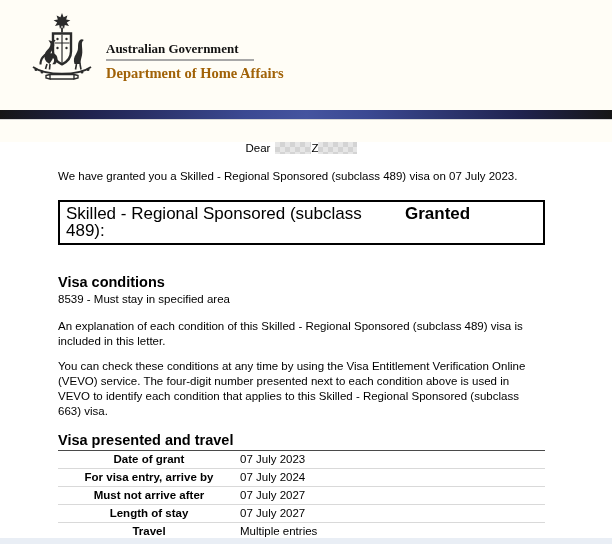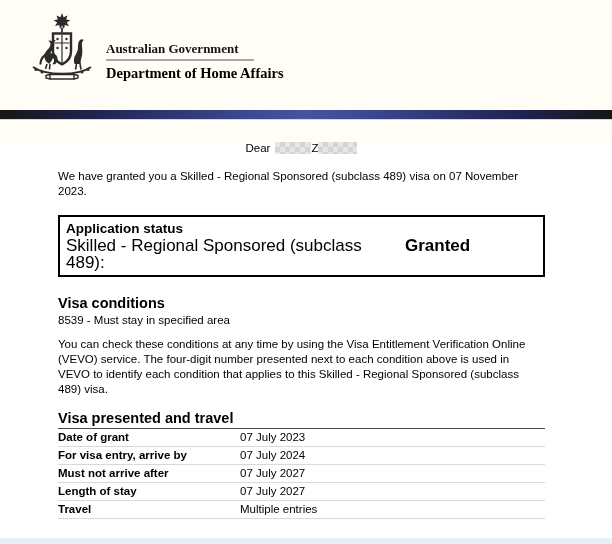--- a/index.html
+++ b/index.html
@@ -8,49 +8,49 @@
     background:#ffffff;color:#000;
     font-family:"Liberation Sans","DejaVu Sans",sans-serif;
     font-size:11.5px;line-height:15px;
   }
   
   .header{position:absolute;top:0;left:0;right:0;height:142px;background:#fffdf6;}
   .coat{position:absolute;left:26px;top:11px;width:72px;height:72px;}
   .header-text{position:absolute;left:106px;top:42px;}
   .gov-line{font-family:"Liberation Serif","DejaVu Serif",serif;font-weight:700;font-size:13px;line-height:14px;color:#121212;}
   .header-divider{height:2px;background:#a8a8a8;margin:3px 0 5px;width:148px;}
-  .dept-line{font-family:"Liberation Serif","DejaVu Serif",serif;font-weight:700;font-size:14.5px;line-height:15px;color:#000000;}
+  .dept-line{font-family:"Liberation Serif","DejaVu Serif",serif;font-weight:700;font-size:14.5px;line-height:15px;color:#a16207;}
   .bar{position:absolute;top:110px;left:0;right:0;height:9px;
     background:linear-gradient(90deg,#161616 0%,#20234f 15%,#3b4992 40%,#44549f 50%,#3b4992 60%,#20234f 85%,#161616 100%);
     border-bottom:1px solid #d6d6d6;}
   
   .content{position:absolute;top:119px;left:58px;width:487px;}
   .salutation{margin-top:22px;white-space:nowrap;text-align:center;}
   .redact{display:inline-block;height:12px;vertical-align:-2px;
     background-image:
       linear-gradient(45deg,#d4d4d4 25%,transparent 25%,transparent 75%,#d4d4d4 75%),
       linear-gradient(45deg,#d4d4d4 25%,#e6e6e6 25%,#e6e6e6 75%,#d4d4d4 75%);
     background-size:10px 10px;background-position:0 0,5px 5px;}
   .redact.first{width:36px;margin-left:5px;}
   .redact.second{width:39px;}
   .intro{margin-top:13px;}
   .status-box{margin-top:16px;border:2px solid #000;box-sizing:border-box;width:487px;padding:3px 6px 4px;}
   .status-title{font-weight:700;font-size:13.5px;line-height:17px;}
   .status-row{display:flex;font-size:17px;line-height:17px;}
   .status-label{width:339px;flex:0 0 auto;}
   .status-value{font-weight:700;}
   .section-heading{font-weight:700;font-size:14.5px;line-height:16px;}
-  .h-conditions{margin-top:18px;}
+  .h-conditions{margin-top:29px;}
   .condition-line{margin-top:2px;line-height:14px;}
   .para{white-space:pre-line;}
   .para-explanation{margin-top:13px;}
   .para-vevo{margin-top:10px;}
   .h-duration{margin-top:13px;}
   .duration-table{margin-top:2px;width:487px;border-top:1px solid #4a4a4a;}
-  .t-row{display:flex;border-bottom:1px solid #d9d9d9;padding:2px 0;line-height:13px;height:13px;}
+  .t-row{display:flex;border-bottom:1px solid #d9d9d9;padding:2px 0;line-height:13px;height:13px;text-align:center;}
   .t-label{width:182px;flex:0 0 auto;font-weight:700;}
   .t-value{}
   
   .bottom-strip{position:absolute;left:0;right:0;bottom:0;height:6px;background:#e9eef5;}
 </style>
 </head>
 <body>
 
 <div class="header">
   <svg class="coat" viewBox="0 0 72 70" aria-hidden="true">
@@ -90,38 +90,39 @@
 </div>
 
 <div class="bar"></div>
 
 <div class="content">
 
   <div class="salutation">
     <span>Dear</span><span class="redact first"></span><span>Z</span><span class="redact second"></span>
   </div>
 
-  <div class="intro">We have granted you a Skilled - Regional Sponsored (subclass 489) visa on 07 November 2023.</div>
+  <div class="intro">We have granted you a Skilled - Regional Sponsored (subclass 489) visa on 07 July 2023.</div>
 
   <div class="status-box">
-    <div class="status-title">Application status</div>
     <div class="status-row">
       <span class="status-label">Skilled - Regional Sponsored (subclass 489):</span>
       <span class="status-value">Granted</span>
     </div>
   </div>
 
   <div class="section-heading h-conditions">Visa conditions</div>
   <div class="condition-line">8539 - Must stay in specified area</div>
 
+  <div class="para para-explanation">An explanation of each condition of this Skilled - Regional Sponsored (subclass 489) visa is
+included in this letter.</div>
 
   <div class="para para-vevo">You can check these conditions at any time by using the Visa Entitlement Verification Online
 (VEVO) service. The four-digit number presented next to each condition above is used in
 VEVO to identify each condition that applies to this Skilled - Regional Sponsored (subclass
-489) visa.</div>
+663) visa.</div>
 
   <div class="section-heading h-duration">Visa presented and travel</div>
 
   <div class="duration-table">
     <div class="t-row">
       <span class="t-label">Date of grant</span>
       <span class="t-value">07 July 2023</span>
     </div>
     <div class="t-row">
       <span class="t-label">For visa entry, arrive by</span>

